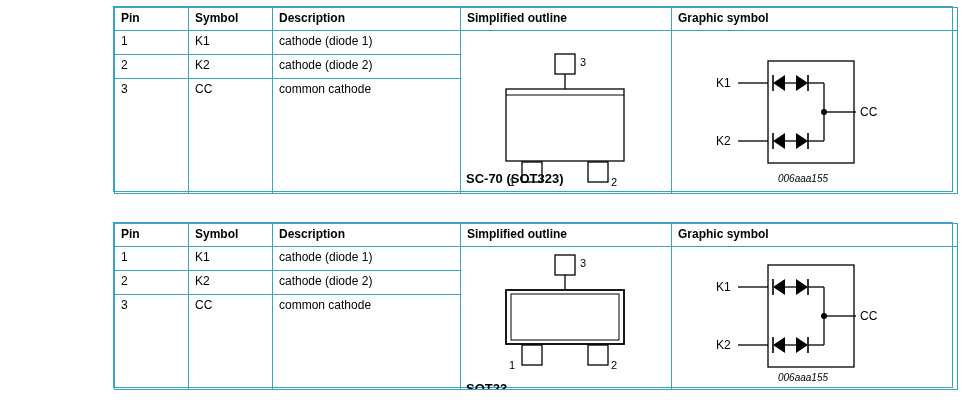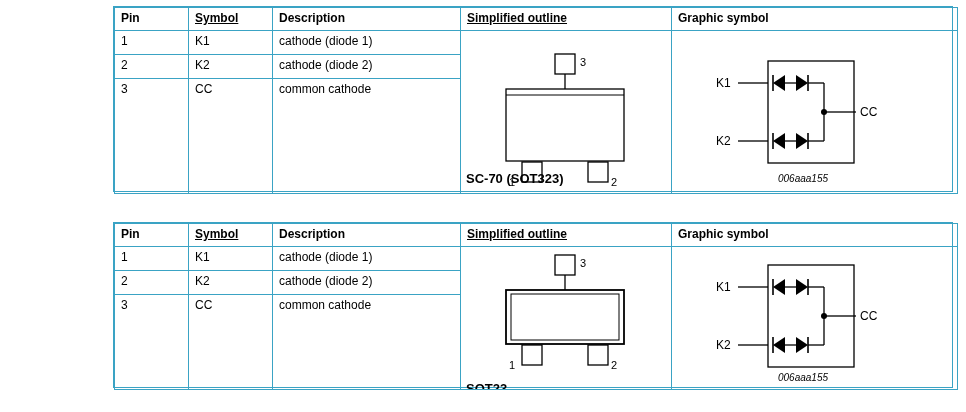--- a/index.html
+++ b/index.html
@@ -44,23 +44,23 @@
     font-weight: bold;
     height: 22px;
   }
   .cell-txt {
     padding: 3px 6px 0 6px;
     display: block;
     line-height: 15px;
     white-space: nowrap;
   }
   .col-pin   { width: 73px; }
-  .col-sym   { width: 83px; text-decoration: underline; }
+  .col-sym   { width: 83px; }
   .col-desc  { width: 187px; }
-  .col-out   { width: 210px; text-decoration: underline; }
+  .col-out   { width: 210px; }
   .col-graph { width: 285px; margin-top: 28px; }
 
   .row-h { height: 24px; }
 
   .draw-cell {
     position: relative;
     overflow: hidden;
   }
   .draw-cell svg {
     display: block;

